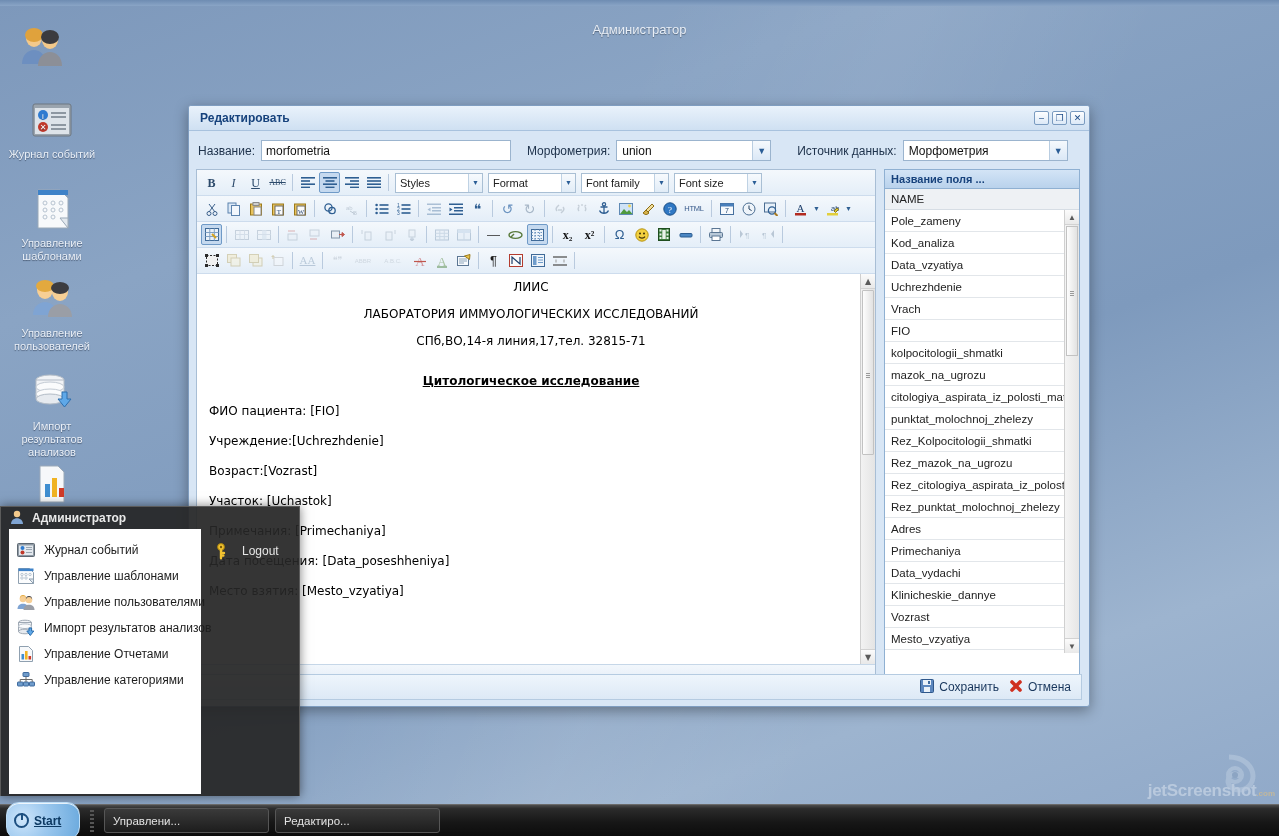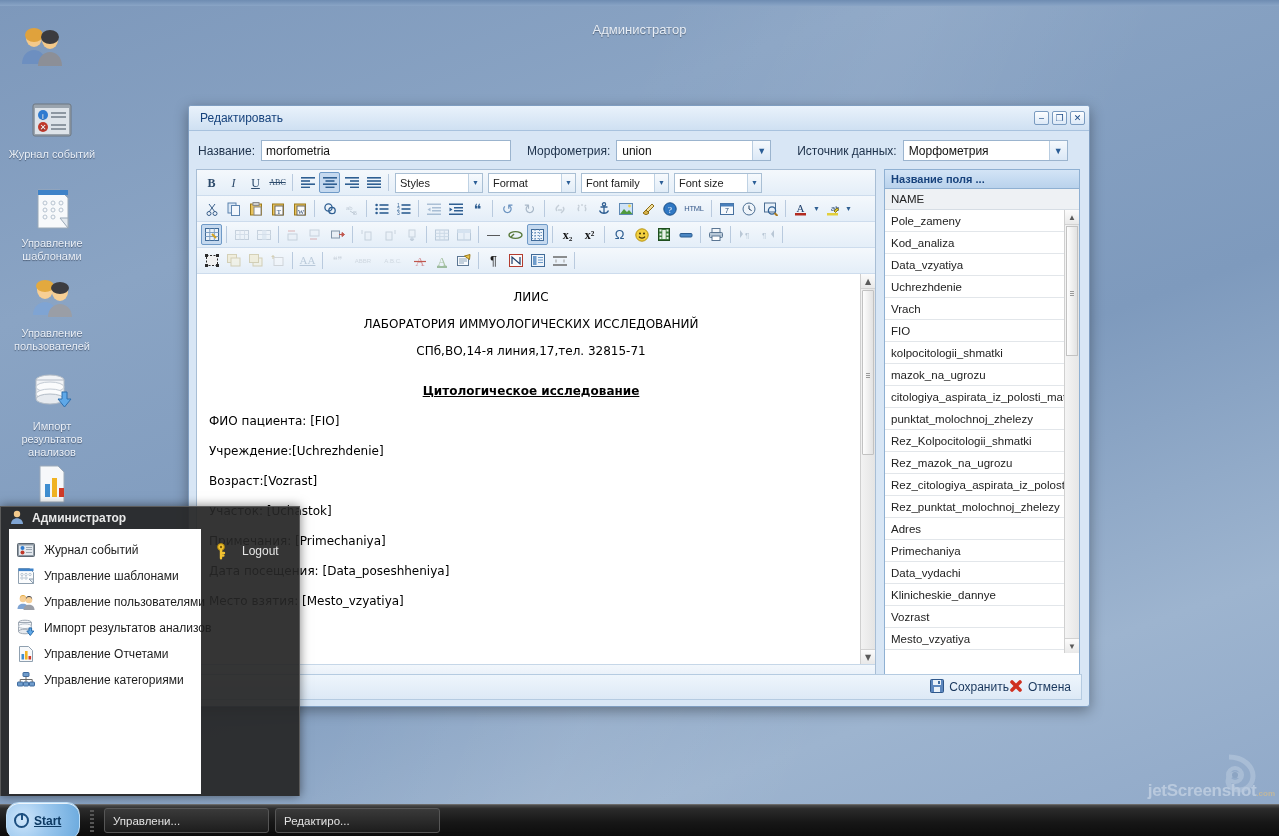--- a/index.html
+++ b/index.html
@@ -54,21 +54,21 @@
     box-shadow: 0 4px 14px rgba(0,0,0,.35);
   }
   .win-head {
     height: 25px;
     background: linear-gradient(#e9f2fb, #cfe0f2);
     border-bottom: 1px solid #a8c2de;
     display:flex; align-items:center;
     padding: 0 4px 0 11px;
     border-radius: 2px 2px 0 0;
   }
-  .win-title { color:#16427c; font-weight:normal; font-size:12px; flex:1; }
+  .win-title { color:#16427c; font-weight:bold; font-size:12px; flex:1; }
   .win-btns { display:flex; gap:3px; }
   .win-btn {
     width: 15px; height: 14px; border:1px solid #7a9bc0;
     background: linear-gradient(#fdfeff,#dce9f7);
     display:flex; align-items:center; justify-content:center;
     font-size: 9px; color:#1b4a86; line-height:1; border-radius:2px;
     cursor:pointer;
   }
 
   .win-body { padding: 6px 7px 0 7px; }
@@ -123,21 +123,21 @@
   .dd .ar {
     position:absolute; right:0; top:0; bottom:0; width:14px;
     background:linear-gradient(#f7fafd,#e1ecf7); border-left:1px solid #bfd2e4;
     display:flex; align-items:center; justify-content:center; font-size:7px; color:#2a5d96;
   }
 
   .doc {
     height: 390px; background:#fff; position:relative; overflow:hidden;
     font-family:"DejaVu Sans", sans-serif;
   }
-  .doc-inner { padding: 16px 22px 0 12px; font-size:12px; color:#000; }
+  .doc-inner { padding: 6px 22px 0 12px; font-size:12px; color:#000; }
   .doc .ctr { text-align:center; margin: 0 0 13px 0; }
   .doc .hdr { text-align:center; font-weight:bold; text-decoration:underline; margin: 26px 0 16px 0; }
   .doc .ln { margin: 0 0 16px 0; }
 
   .vscroll {
     position:absolute; right:0; top:0; bottom:0; width:15px;
     background: linear-gradient(90deg,#f2f2f2,#e4e4e4);
     border-left:1px solid #cfcfcf;
   }
   .vscroll .arrw {
@@ -180,21 +180,21 @@
     cursor:default;
   }
   .fl-scroll { position:absolute; right:0; top:0; bottom:0; width:15px;
     background: linear-gradient(90deg,#f4f4f4,#e6e6e6); border-left:1px solid #d0d0d0; }
 
   
   .win-foot {
     position:absolute; left:7px; right:7px; bottom:6px; height:26px;
     background: linear-gradient(#eef5fc,#dde9f6);
     border:1px solid #b5cbe1;
-    display:flex; align-items:center; justify-content:flex-end; 
+    display:flex; align-items:center; justify-content:flex-end; gap:10px;
     padding: 0 10px;
   }
   .fbtn { display:flex; align-items:center; gap:5px; font-size:12px; color:#18365c; cursor:pointer; }
 
   
   .startmenu {
     position:absolute; left:0; top:506px; width:300px; height:290px;
     background: rgba(38,38,38,0.93);
     border:1px solid #5b5b5b;
     border-bottom:none;

